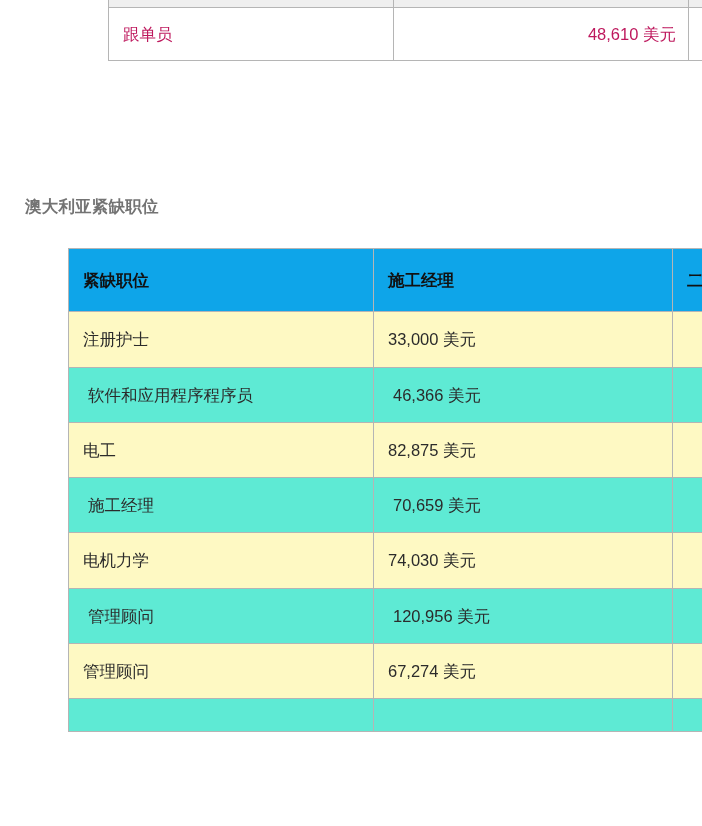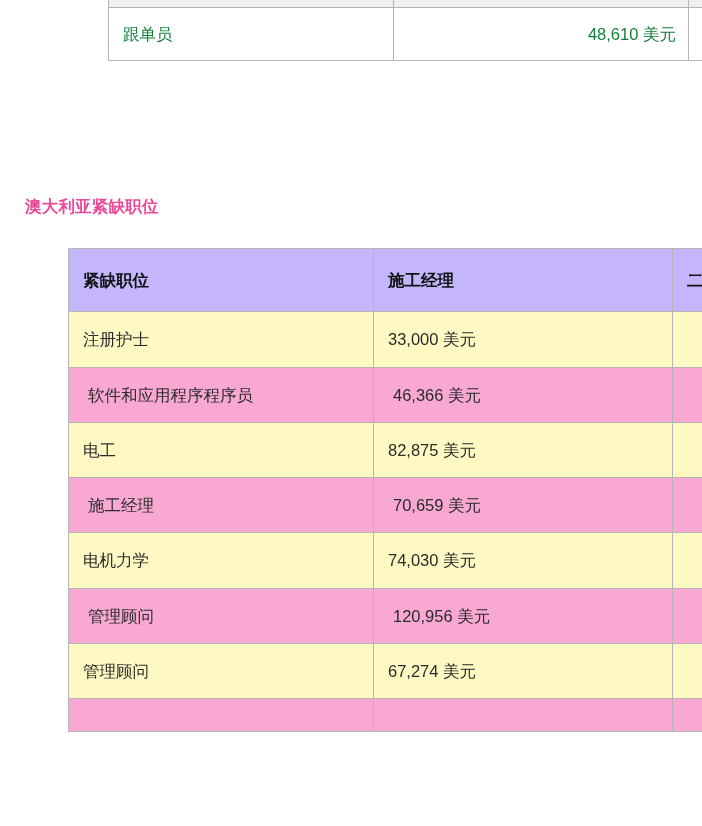--- a/index.html
+++ b/index.html
@@ -29,38 +29,38 @@
     top: -46px;
     width: 700px;
     border-collapse: collapse;
     table-layout: fixed;
   }
   .table-top td {
     border: 1px solid #b5b5b5;
     padding: 14px 12px 14px 14px;
     font-size: 16.5px;
     line-height: 1.35;
-    color: #15803d;
+    color: #be185d;
     vertical-align: middle;
     height: 24px;
   }
   .table-top .c1 { width: 258px; }
   .table-top .c2 { width: 268px; text-align: right; }
   .table-top .c3 { width: 170px; }
   .table-top tr.shaded td { background: #efefef; }
   .table-top tr.plain td { background: #ffffff; }
 
   
   .section-heading {
     position: absolute;
     left: 25px;
     top: 196px;
     font-size: 16.5px;
     font-weight: bold;
-    color: #ec4899;
+    color: #737373;
     letter-spacing: 0.2px;
   }
 
   
   .table-main {
     position: absolute;
     left: 68px;
     top: 248px;
     width: 700px;
     border-collapse: collapse;
@@ -72,29 +72,29 @@
     padding: 16px 12px 16px 14px;
     font-size: 16.5px;
     line-height: 1.35;
     color: #2b2b2b;
     vertical-align: middle;
     text-align: left;
   }
   .table-main th {
     font-weight: bold;
     color: #111111;
-    background: #c4b5fd;
+    background: #0ea5e9;
     padding-top: 20px;
     padding-bottom: 20px;
   }
   .table-main .m1 { width: 278px; }
   .table-main .m2 { width: 272px; }
   .table-main .m3 { width: 150px; }
   .table-main tr.shaded td { background: #fef9c3; }
-  .table-main tr.plain td { background: #f9a8d4; padding-left: 19px; }
+  .table-main tr.plain td { background: #5eead4; padding-left: 19px; }
 </style>
 </head>
 <body>
 
 <div class="page">
 
   <table class="table-top">
     <tbody>
       <tr class="shaded">
         <td class="c1">重型机械师</td>

